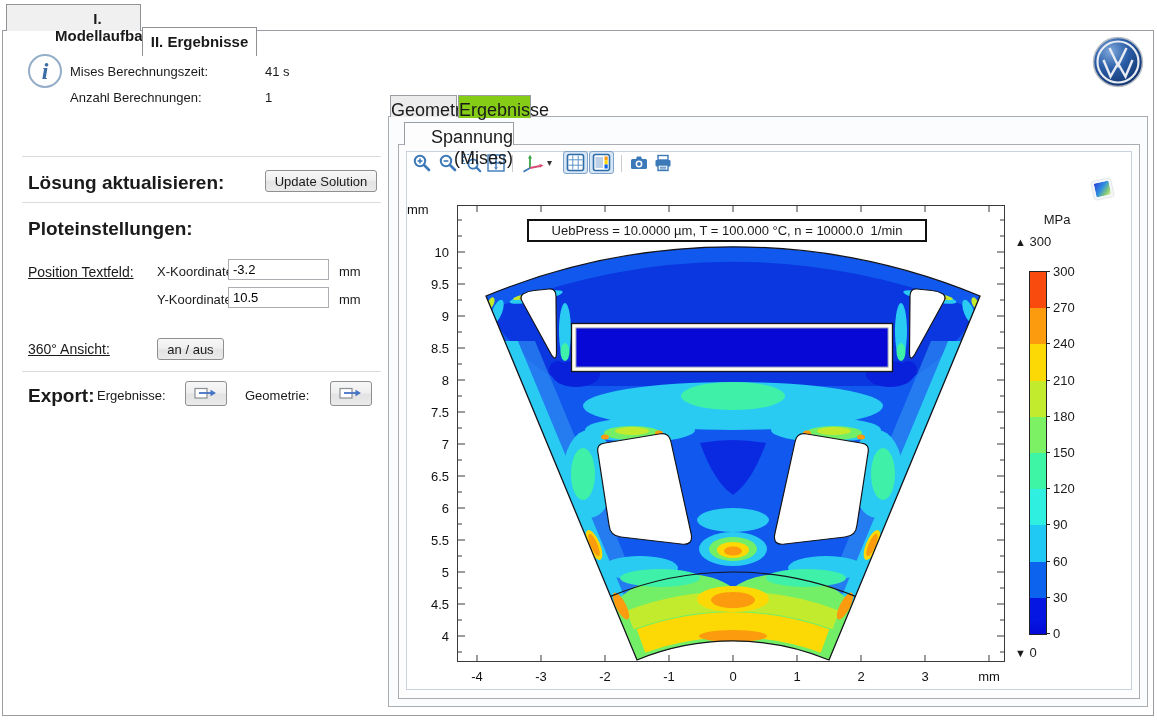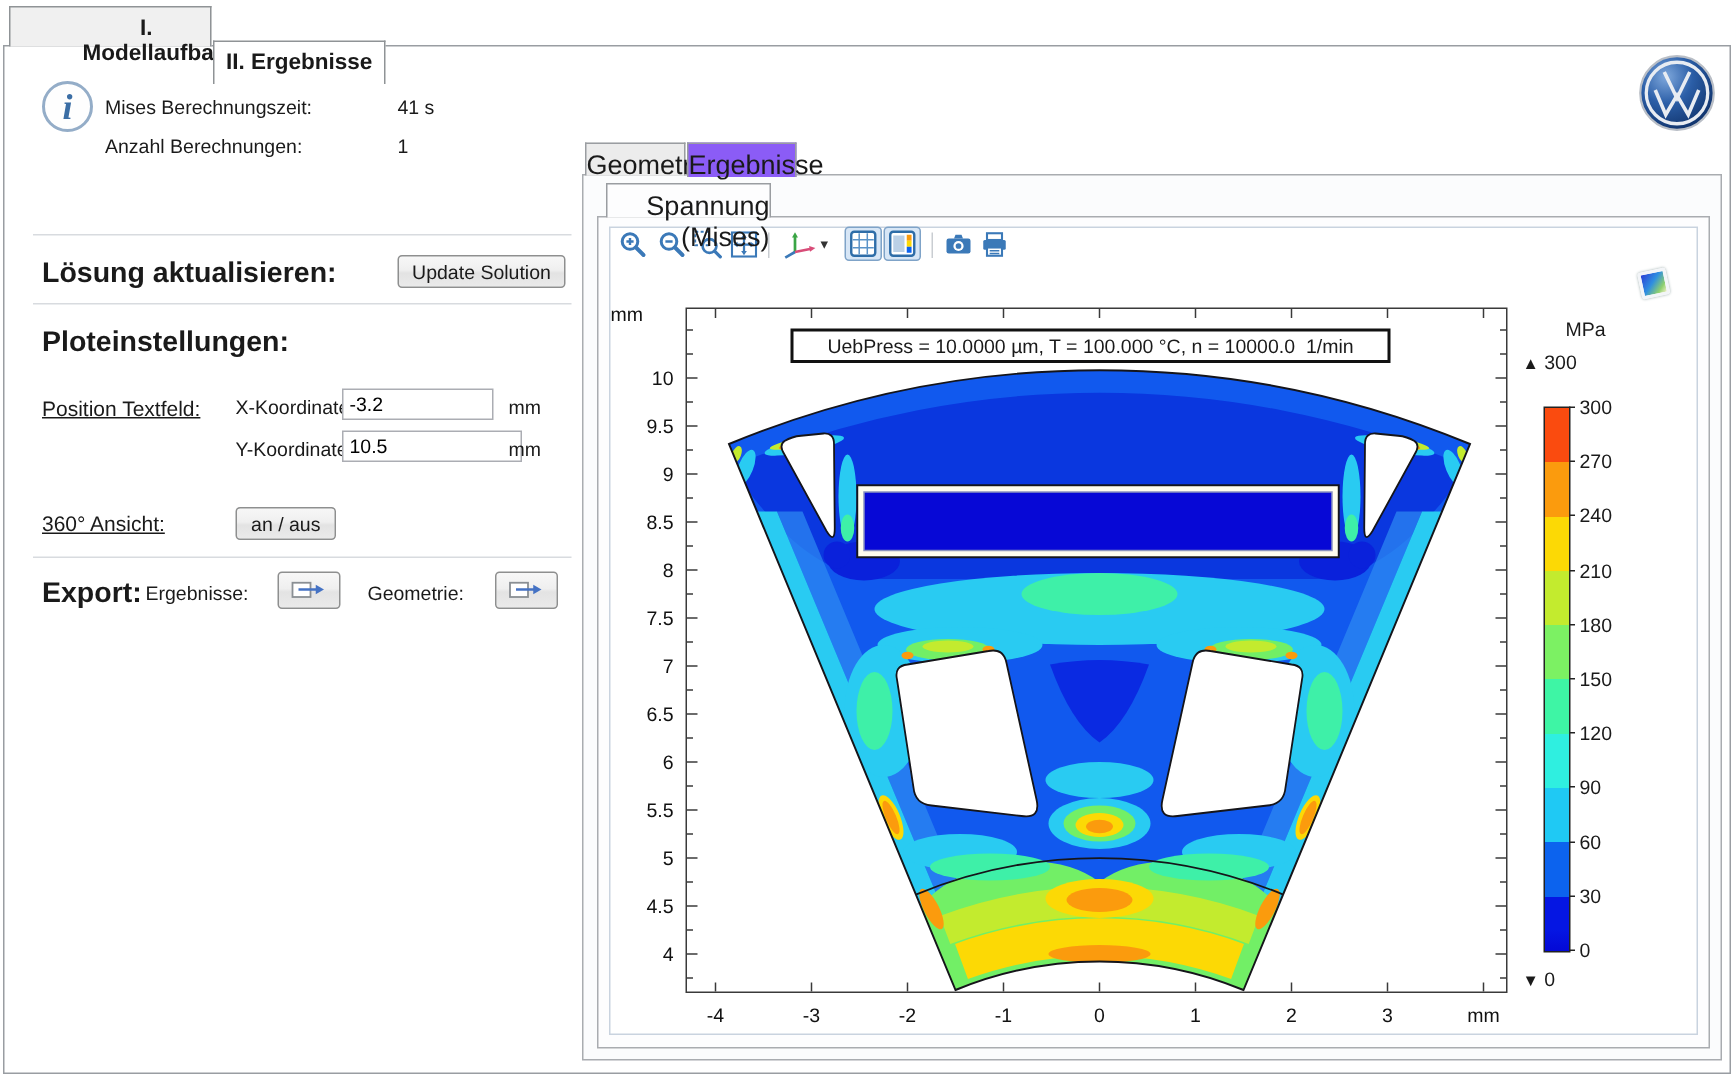--- a/index.html
+++ b/index.html
@@ -74,21 +74,21 @@
   <button class="btn" style="left:265px;top:170px;width:112px;height:22px;">Update Solution</button>
 
   <div class="sep" style="left:22px;top:202px;width:359px;"></div>
 
   <div class="abs hdr15" style="left:28px;top:218px;">Ploteinstellungen:</div>
   <div class="abs lbl14u" style="left:28px;top:264px;">Position Textfeld:</div>
   <div class="abs lbl13" style="left:157px;top:264px;">X-Koordinate:</div>
   <input class="tbox" style="left: 228px; top: 259px; width: 101px; height: 21px;" value="-3.2">
   <div class="abs lbl13" style="left:339px;top:264px;">mm</div>
   <div class="abs lbl13" style="left:157px;top:292px;">Y-Koordinate:</div>
-  <input class="tbox" style="left: 228px; top: 287px; width: 120px; height: 21px;" value="10.5">
+  <input class="tbox" style="left: 228px; top: 287px; width: 101px; height: 21px;" value="10.5">
   <div class="abs lbl13" style="left:339px;top:292px;">mm</div>
 
   <div class="abs lbl14u" style="left:28px;top:341px;">360° Ansicht:</div>
   <button class="btn" style="left:157px;top:338px;width:67px;height:22px;">an / aus</button>
 
   <div class="sep" style="left:22px;top:371px;width:359px;"></div>
 
   <div class="abs hdr15" style="left:28px;top:385px;">Export:</div>
   <div class="abs lbl13" style="left:97px;top:388px;">Ergebnisse:</div>
   <button class="btn" style="left:185px;top:381px;width:42px;height:25px;padding-top:3px;">
@@ -118,21 +118,21 @@
       </defs>
       <circle cx="26" cy="26" r="24.5" fill="url(#vwg)" stroke="#b9bec6" stroke-width="1.5"></circle>
       <circle cx="26" cy="26" r="20.5" fill="none" stroke="#e8ecf2" stroke-width="2.2"></circle>
       <path d="M17.5 12 L26 29.5 L34.5 12" fill="none" stroke="#e8ecf2" stroke-width="2.4"></path>
       <path d="M11.5 24 L18.5 40.5 L26 27.5 L33.5 40.5 L40.5 24" fill="none" stroke="#e8ecf2" stroke-width="2.4"></path>
     </svg>
   </div>
 
   <div class="group" style="left:388px;top:116px;width:760px;height:591px;background:#fbfcfd;"></div>
   <div class="panel-tab inactive" style="left:390px;top:95px;width:67px;height:22px;">Geometrie</div>
-  <div class="panel-tab active" style="left:458px;top:95px;width:73px;height:23px;background:#8b5cf6;">Ergebnisse</div>
+  <div class="panel-tab active" style="left:458px;top:95px;width:73px;height:23px;background:#84cc16;">Ergebnisse</div>
 
   <div class="group" style="left:398px;top:144px;width:742px;height:555px;background:#fdfdfe;"></div>
   <div class="panel-tab active" style="left:404px;top:122px;width:110px;height:23px;">Spannung (Mises)</div>
 
   <div class="group" style="left:406px;top:151px;width:726px;height:539px;background:#fff;border-color:#c9d3df;"></div>
 
   <div class="abs" style="left:412px;top:153px;width:20px;height:20px;">
     <svg width="20" height="20" viewBox="0 0 20 20">
       <circle cx="8" cy="8" r="5.2" fill="none" stroke="#3b79b8" stroke-width="2"></circle>
       <line x1="12" y1="12" x2="17" y2="17" stroke="#3b79b8" stroke-width="2.6" stroke-linecap="round"></line>

